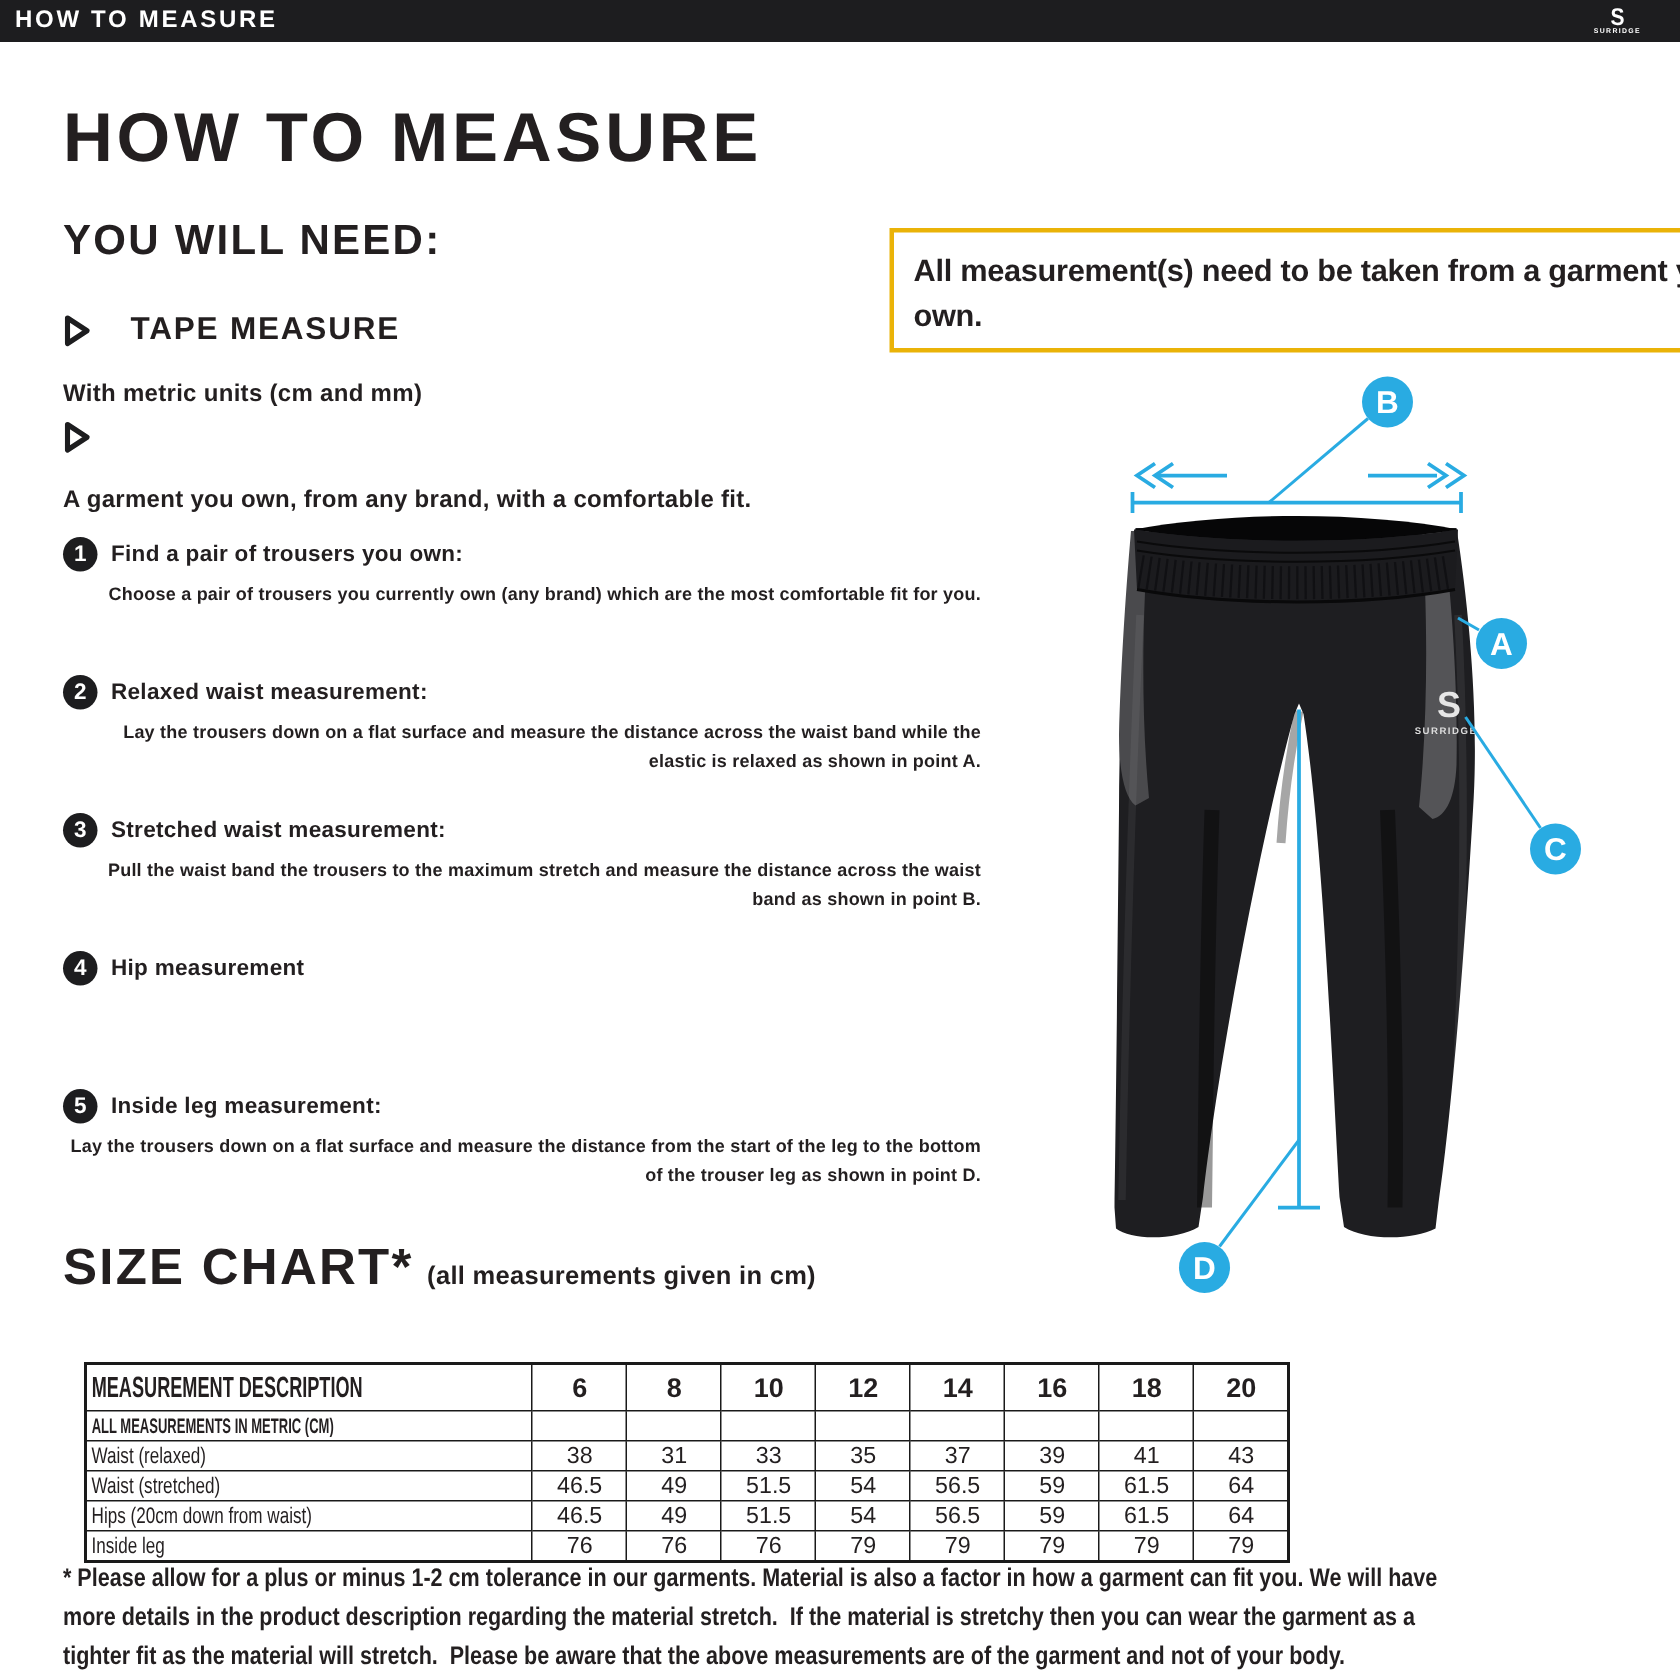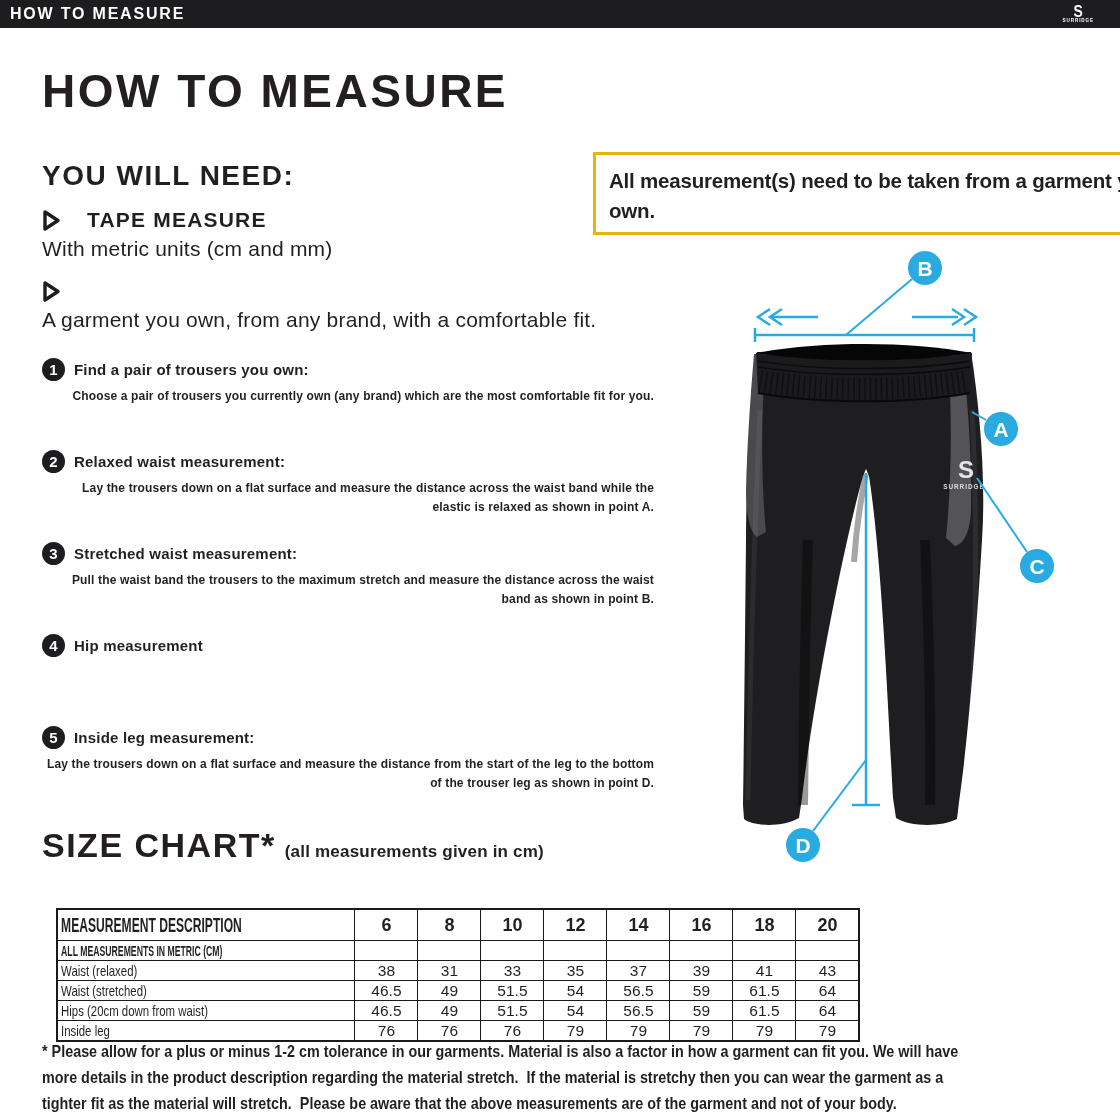--- a/index.html
+++ b/index.html
@@ -14,27 +14,27 @@
     display:flex;align-items:center;justify-content:space-between;box-sizing:border-box;
     padding:0 12px 0 10px;
   }
   .topbar-title{color:#fff;font-weight:bold;font-size:16px;letter-spacing:1.8px;}
   .brand-logo{display:flex;flex-direction:column;align-items:center;line-height:1;margin-right:14px;}
   .brand-logo .mark{color:#fff;font-weight:bold;font-size:14px;transform:scaleY(1.15);letter-spacing:0;}
   .brand-logo .word{color:#fff;font-weight:bold;font-size:4.6px;letter-spacing:.9px;margin-top:1.5px;}
 
   
   .page-title{position:absolute;left:42px;top:64px;font-size:46px;font-weight:bold;letter-spacing:2.5px;}
-  .need-heading{position:absolute;left:42px;top:160px;font-size:28px;font-weight:bold;letter-spacing:1.5px;}
+  .need-heading{position:absolute;left:42px;top:144px;font-size:28px;font-weight:bold;letter-spacing:1.5px;}
 
   
   .need-item{position:absolute;left:42px;}
   .need-item .row{display:flex;align-items:center;gap:26px;}
   .need-label{font-size:21px;font-weight:bold;letter-spacing:1.2px;}
-  .need-desc{font-size:21px;font-weight:normal;letter-spacing:.2px;margin-top:5px;}
+  .need-desc{font-size:16px;font-weight:bold;letter-spacing:.2px;margin-top:22px;}
 
   
   .step{position:absolute;left:42px;width:612px;}
   .step-head{display:flex;align-items:center;gap:9px;}
   .step-num{
     width:23px;height:23px;border-radius:50%;background:#1d1d1f;color:#fff;
     display:flex;align-items:center;justify-content:center;font-size:15px;font-weight:bold;flex:0 0 23px;
   }
   .step-title{font-size:15px;font-weight:bold;letter-spacing:.2px;}
   .step-body{font-size:12px;font-weight:bold;line-height:1.58;letter-spacing:.15px;margin-top:6px;text-align:right;}

